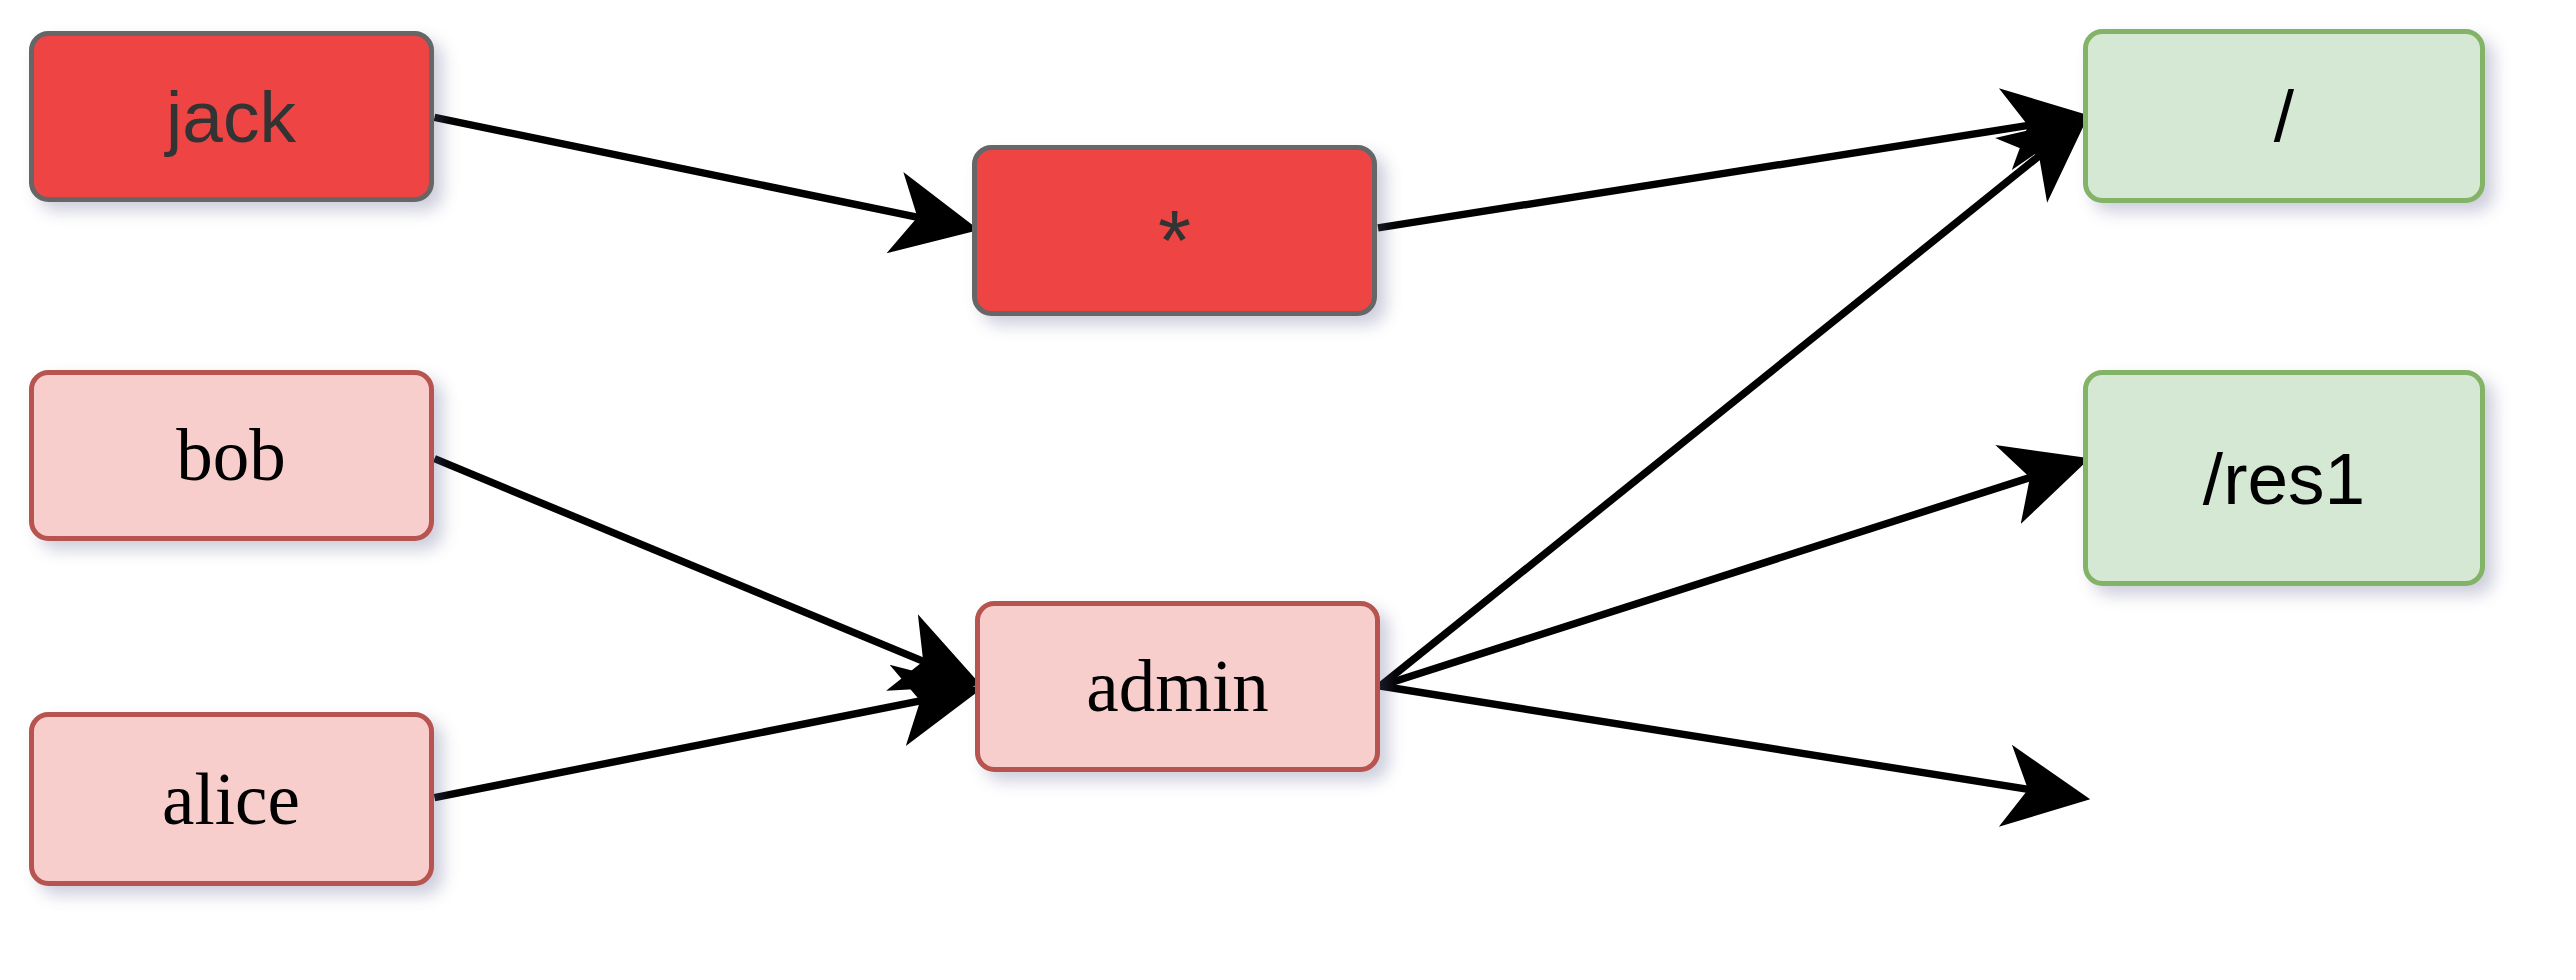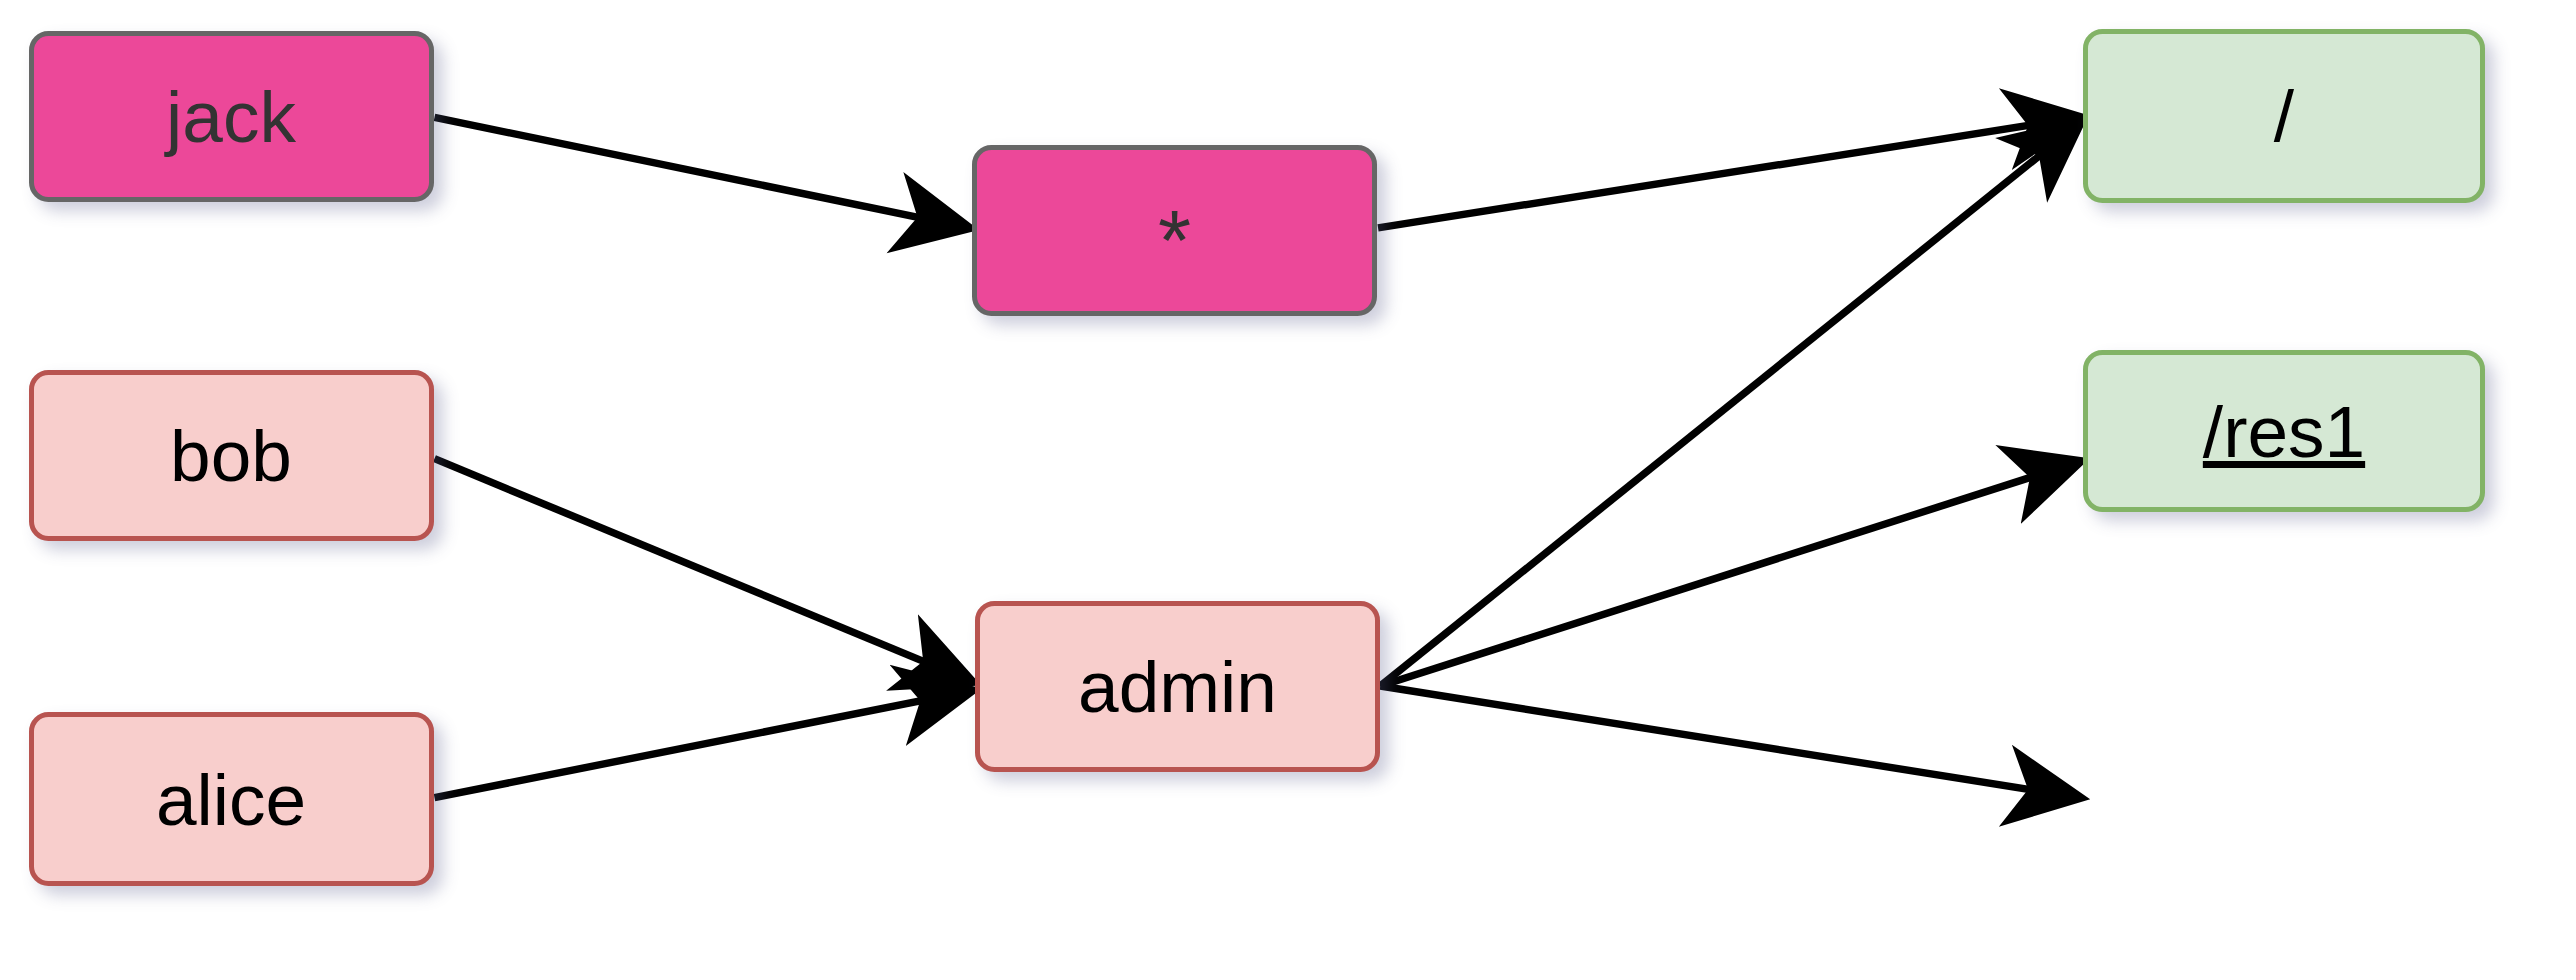--- a/index.html
+++ b/index.html
@@ -35,35 +35,36 @@
     box-shadow: 9px 9px 16px rgba(90, 92, 140, 0.30);
     z-index: 2;
   }
   .node-label {
     line-height: 1;
     white-space: nowrap;
     user-select: none;
   }
   
   .node.grey {
-    background: #ec4899;
+    background: #ef4444;
     border-color: #666666;
   }
   .node.grey .node-label {
     color: #333333;
     font-size: 73px;
   }
   
   .node.pink {
     background: #f8cecc;
     border-color: #b85450;
   }
   .node.pink .node-label {
     color: #000000;
     font-size: 73px;
+    font-family: Liberation Serif, serif;
   }
   
   .node.green {
     background: #d5e8d4;
     border-color: #82b366;
   }
   .node.green .node-label {
     color: #000000;
     font-size: 73px;
   }
@@ -104,21 +105,21 @@
   </div>
 
   <div class="node green" style="left: 2083px; top: 28.5px; width: 402px; height: 174px;">
     <span class="node-label">/</span>
   </div>
 
   <div class="node pink" style="left: 28.5px; top: 370px; width: 405px; height: 171px;">
     <span class="node-label">bob</span>
   </div>
 
-  <div class="node green" style="left: 2083px; top: 350px; width: 402px; height: 162px; text-decoration: underline;">
+  <div class="node green" style="left: 2083px; top: 370px; width: 402px; height: 216px;">
     <span class="node-label">/res1</span>
   </div>
 
   <div class="node pink" style="left: 975px; top: 601px; width: 405px; height: 171px;">
     <span class="node-label">admin</span>
   </div>
 
   <div class="node pink" style="left: 28.5px; top: 712px; width: 405px; height: 174px;">
     <span class="node-label">alice</span>
   </div>

